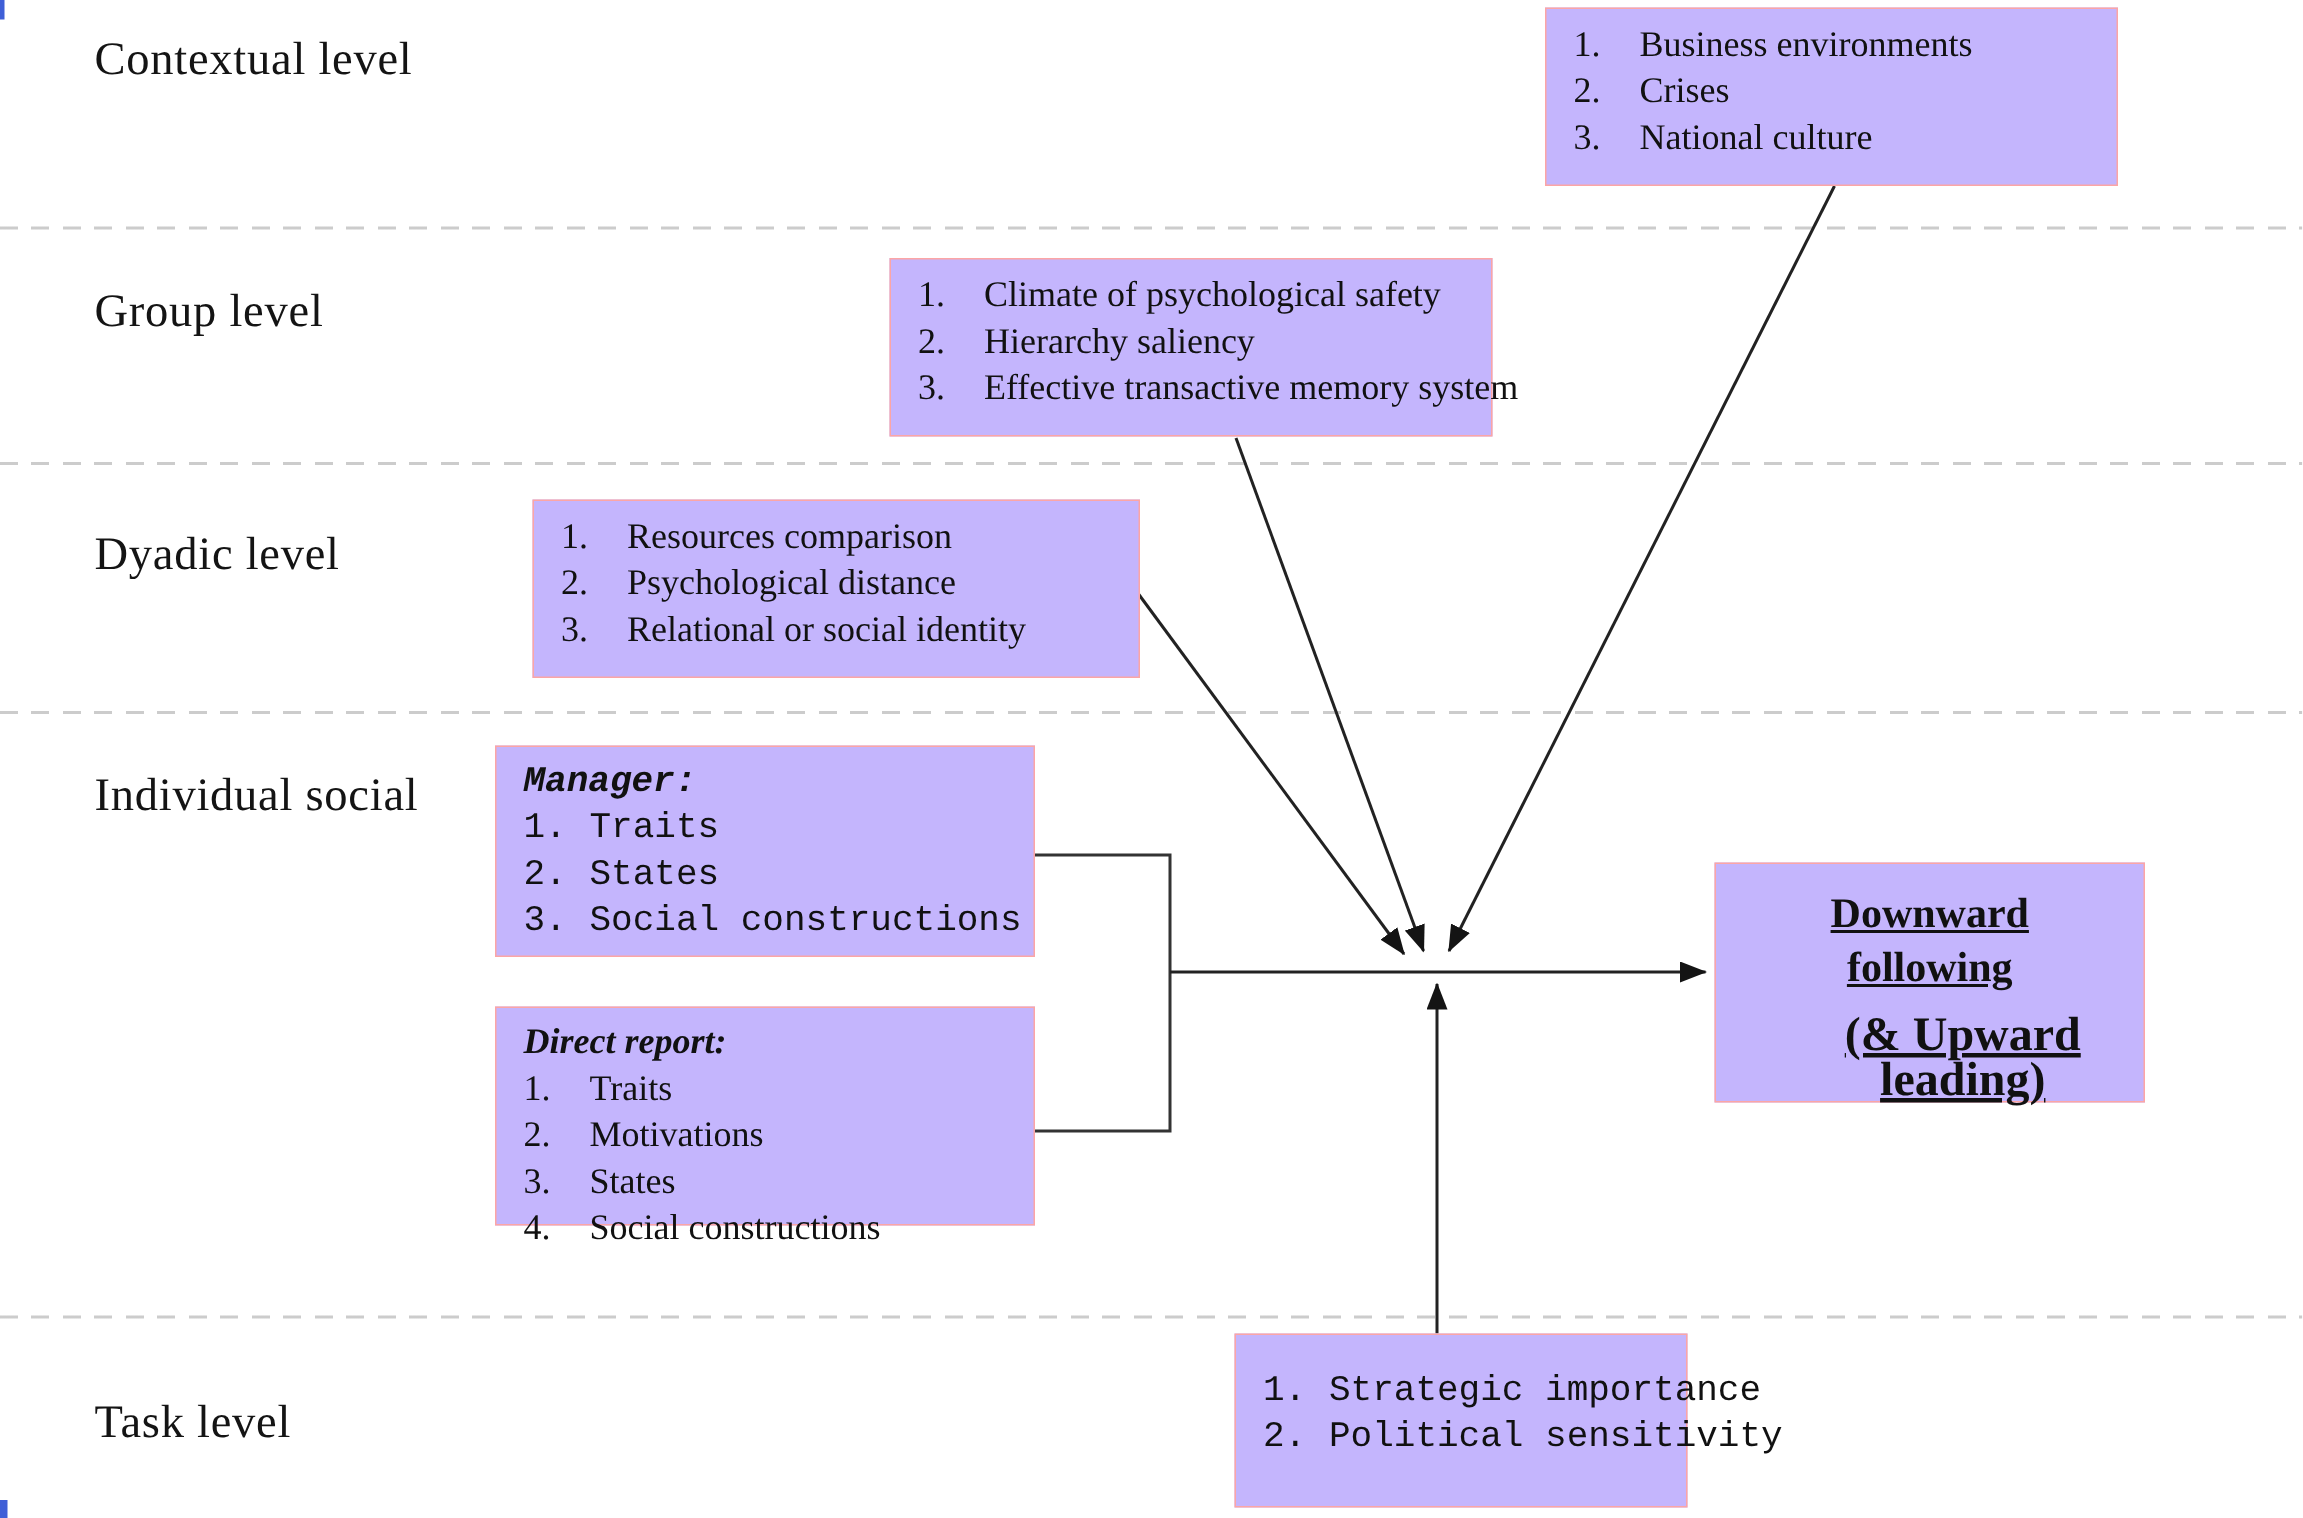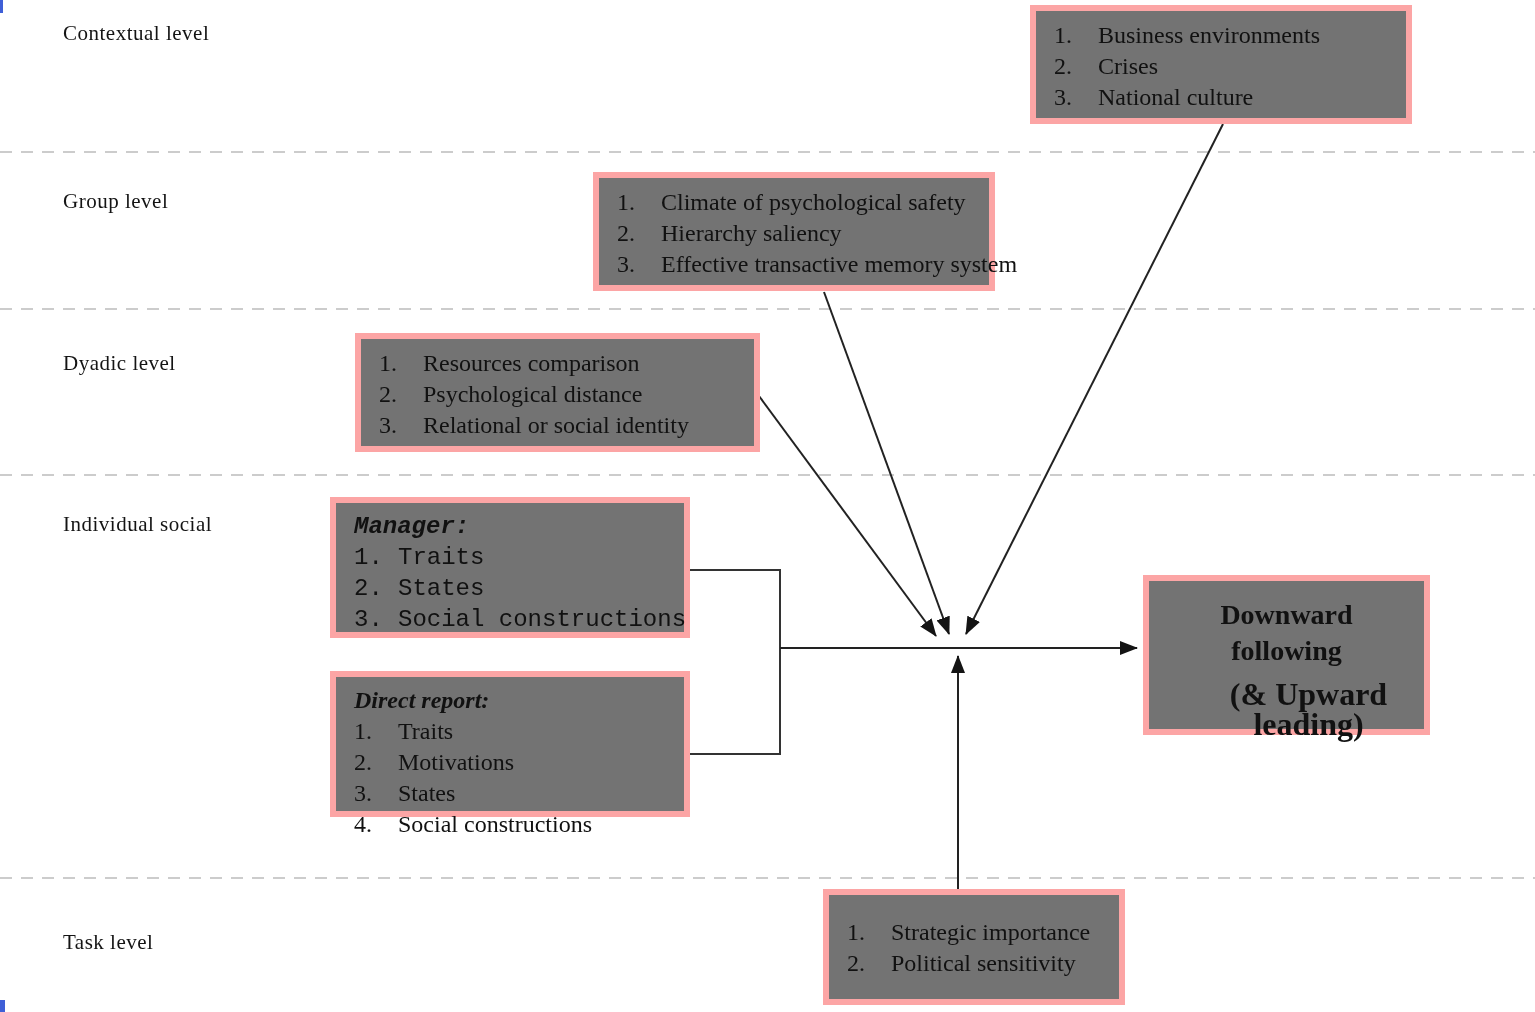--- a/index.html
+++ b/index.html
@@ -1,29 +1,29 @@
 <!DOCTYPE html>
 <html><head>
 <meta charset="utf-8">
 <style>
   html,body{margin:0;padding:0;background:#ffffff;}
   #canvas{
     position:relative;width:1535px;height:1012px;background:#ffffff;
     font-family:"Liberation Serif", serif;color:#111;overflow:hidden;
   }
   .level-label{
-    position:absolute;left:63px;font-size:21px;letter-spacing:.5px;color:#141414;
+    position:absolute;left:63px;font-size:31px;letter-spacing:.5px;color:#141414;
     white-space:nowrap;
   }
   .sep{
     position:absolute;left:0;width:1535px;height:2px;
     background:repeating-linear-gradient(90deg,#cccccc 0 12px,transparent 12px 21px);
   }
   .fbox{
-    position:absolute;background:#737373;border:6px solid #fca5a5;box-sizing:border-box;
+    position:absolute;background:#c4b5fd;border:1px solid #fca5a5;box-sizing:border-box;
     font-size:24px;line-height:31px;z-index:10;
   }
   .fbox .inner{padding:9px 8px 0 18px;}
   .li{white-space:nowrap;}
   .num{display:inline-block;width:44px;}
   .btitle{font-weight:bold;font-style:italic;white-space:nowrap;}
   .outcome{
     text-align:center;font-weight:bold;
   }
   .outcome .big{font-size:28px;line-height:36px;}
@@ -101,27 +101,27 @@
   <div class="fbox" style="left:330px;top:671px;width:360px;height:146px;">
     <div class="inner" style="padding-top:8px;">
       <div class="btitle">Direct report:</div>
       <div class="li"><span class="num">1.</span><span>Traits</span></div>
       <div class="li"><span class="num">2.</span><span>Motivations</span></div>
       <div class="li"><span class="num">3.</span><span>States</span></div>
       <div class="li"><span class="num">4.</span><span>Social constructions</span></div>
     </div>
   </div>
 
-  <div class="fbox" style="left:823px;top:889px;width:302px;height:116px;">
+  <div class="fbox" style="left:823px;top:889px;width:302px;height:116px;font-family:Liberation Mono, monospace;">
     <div class="inner" style="padding-top:22px;">
       <div class="li"><span class="num">1.</span><span>Strategic importance</span></div>
       <div class="li"><span class="num">2.</span><span>Political sensitivity</span></div>
     </div>
   </div>
 
-  <div class="fbox outcome" style="left:1143px;top:575px;width:287px;height:160px;">
+  <div class="fbox outcome" style="left:1143px;top:575px;width:287px;height:160px;text-decoration:underline;">
     <div class="pad"></div>
     <div class="big">Downward</div>
     <div class="big">following</div>
     <div class="small">(&amp; Upward leading)</div>
   </div>
 
 </div>
 
 </body></html>

